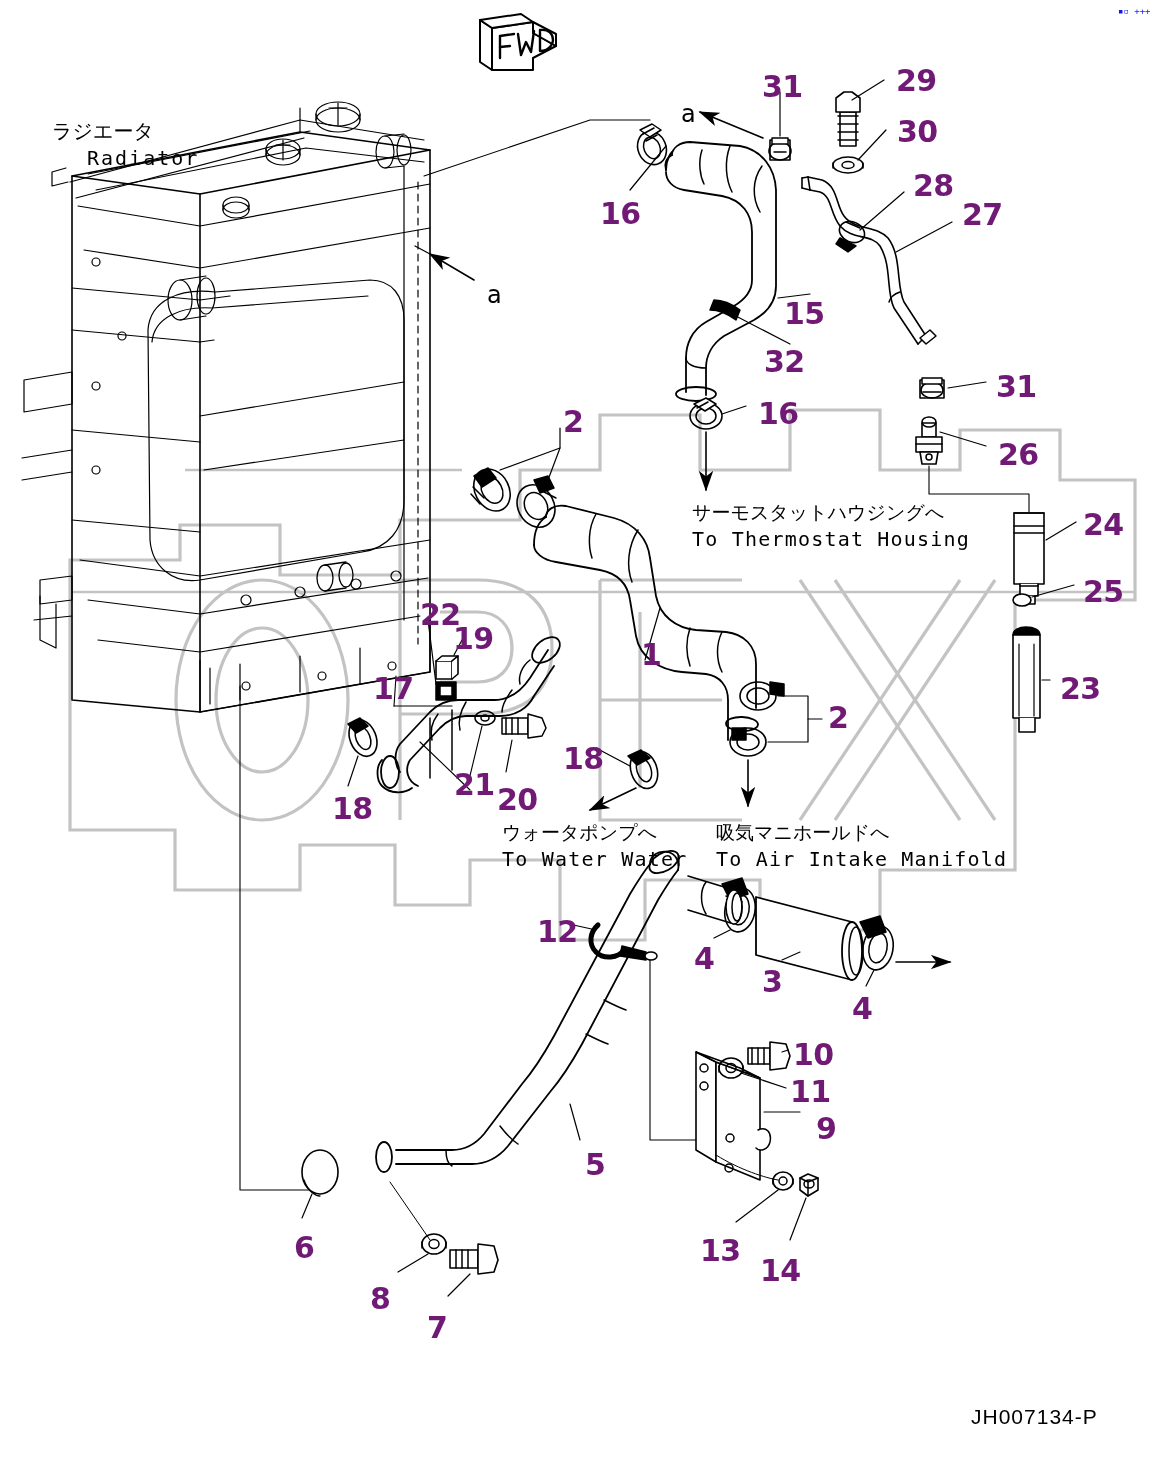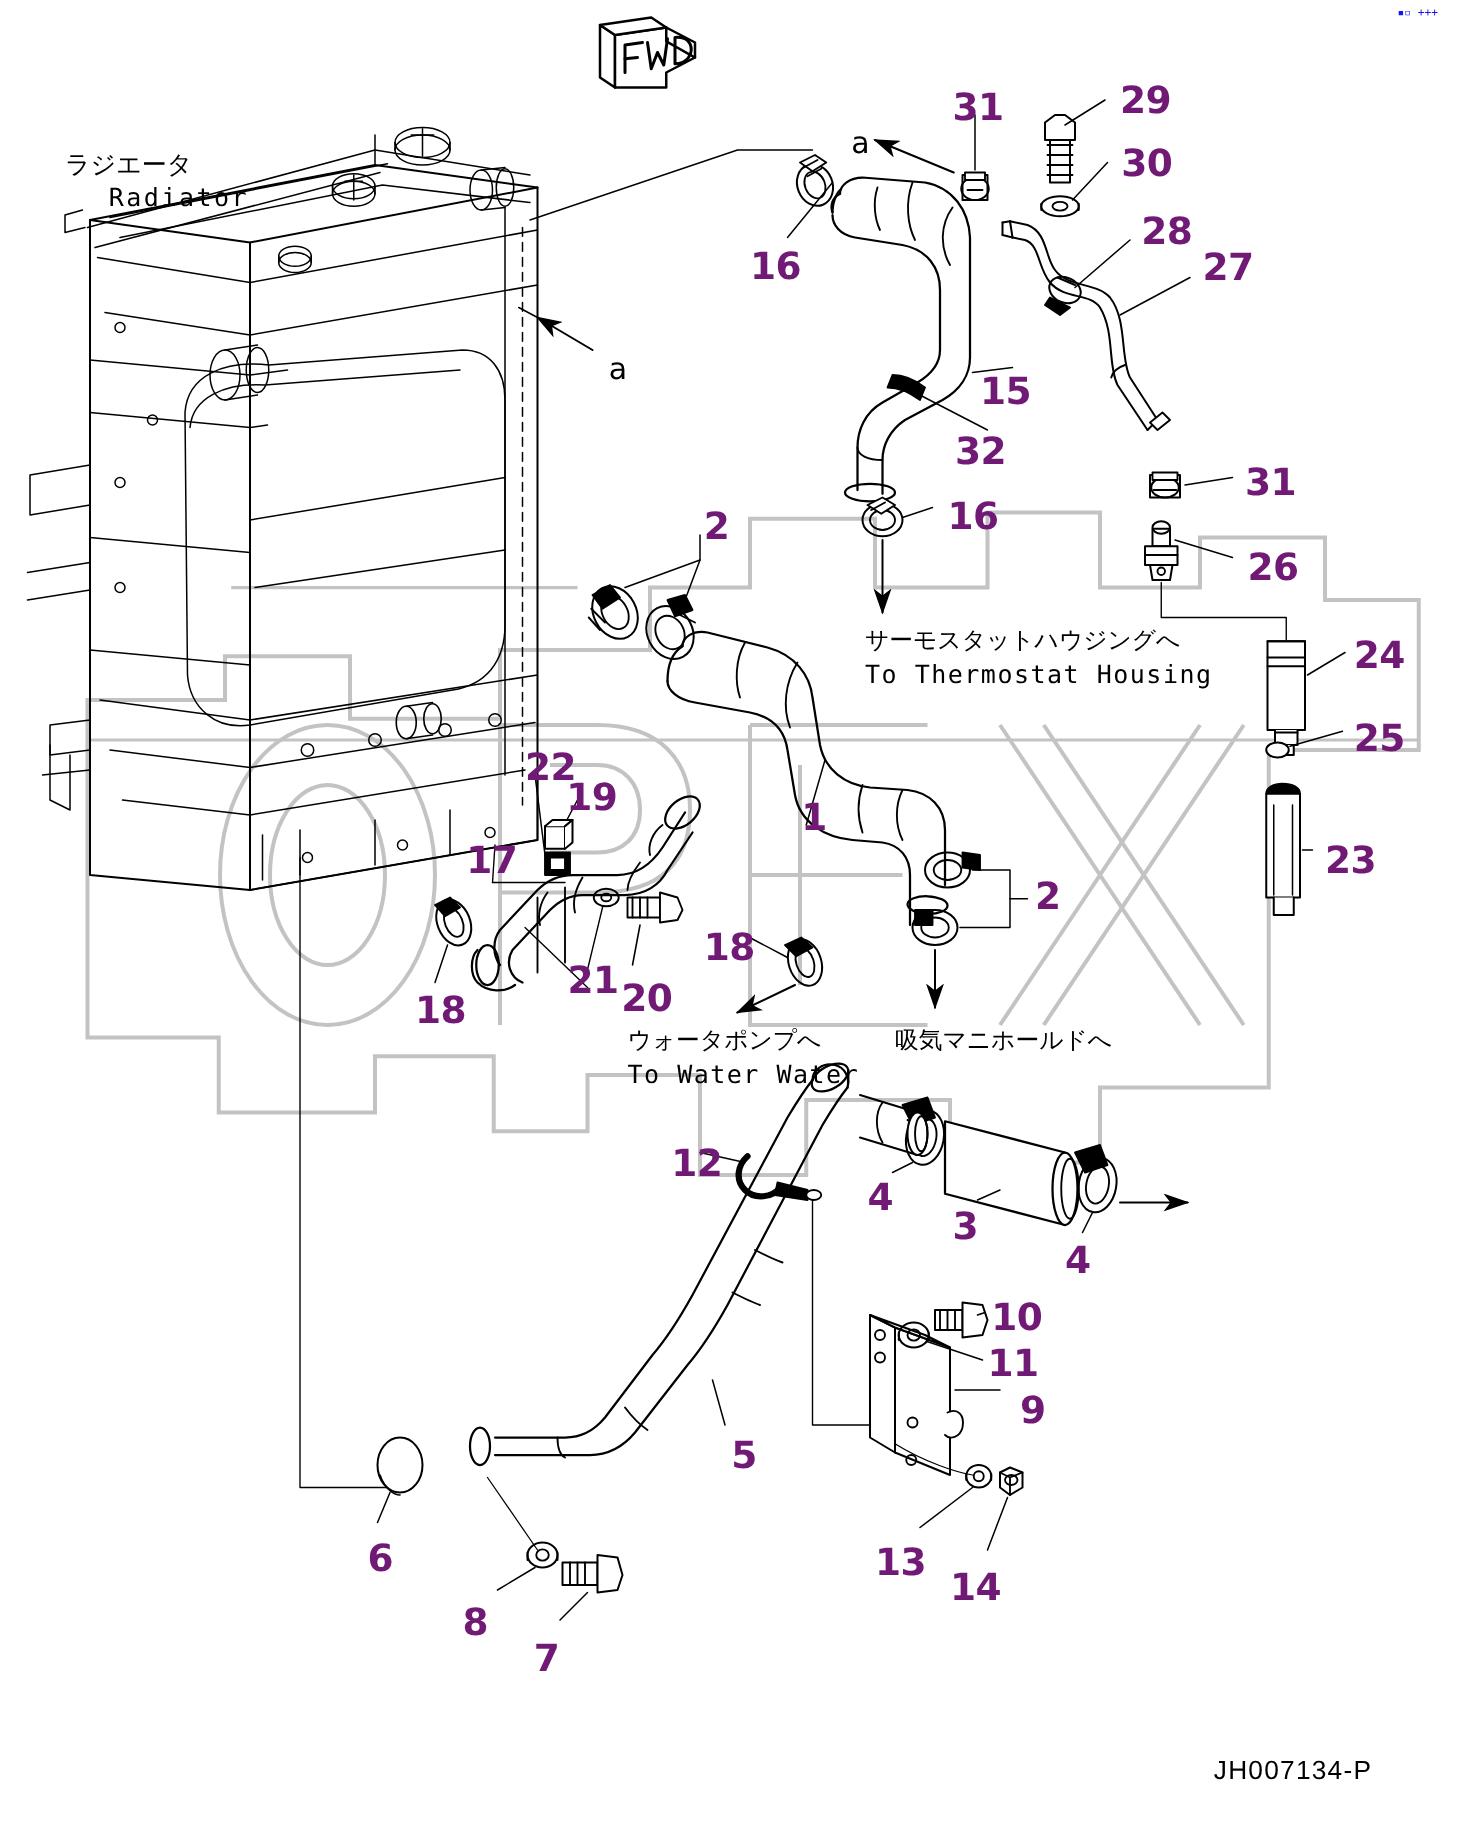--- a/index.html
+++ b/index.html
@@ -635,20 +635,21 @@
     <span class="en">To Thermostat Housing</span>
   </div>
 
   <div class="jp-label" style="left:478px; top:820px;margin-left:24px;">
     <span>ウォータポンプへ</span>
     <span class="en">To Water Water</span>
   </div>
 
   <div class="jp-label" style="left:716px; top:820px;">
     <span>吸気マニホールドへ</span>
+    <span class="en">To Air Intake Manifold</span>
   </div>
 
 
   <div class="sub-letter" style="left:487px; top:281px;">a</div>
   <div class="sub-letter" style="left:681px; top:100px;">a</div>
 
   <div class="callout" style="left:641px;  top:640px;">1</div>
   <div class="callout" style="left:563px; top:407px;">2</div>
   <div class="callout" style="left:828px; top:703px;">2</div>
   <div class="callout" style="left:762px;  top:967px;">3</div>

